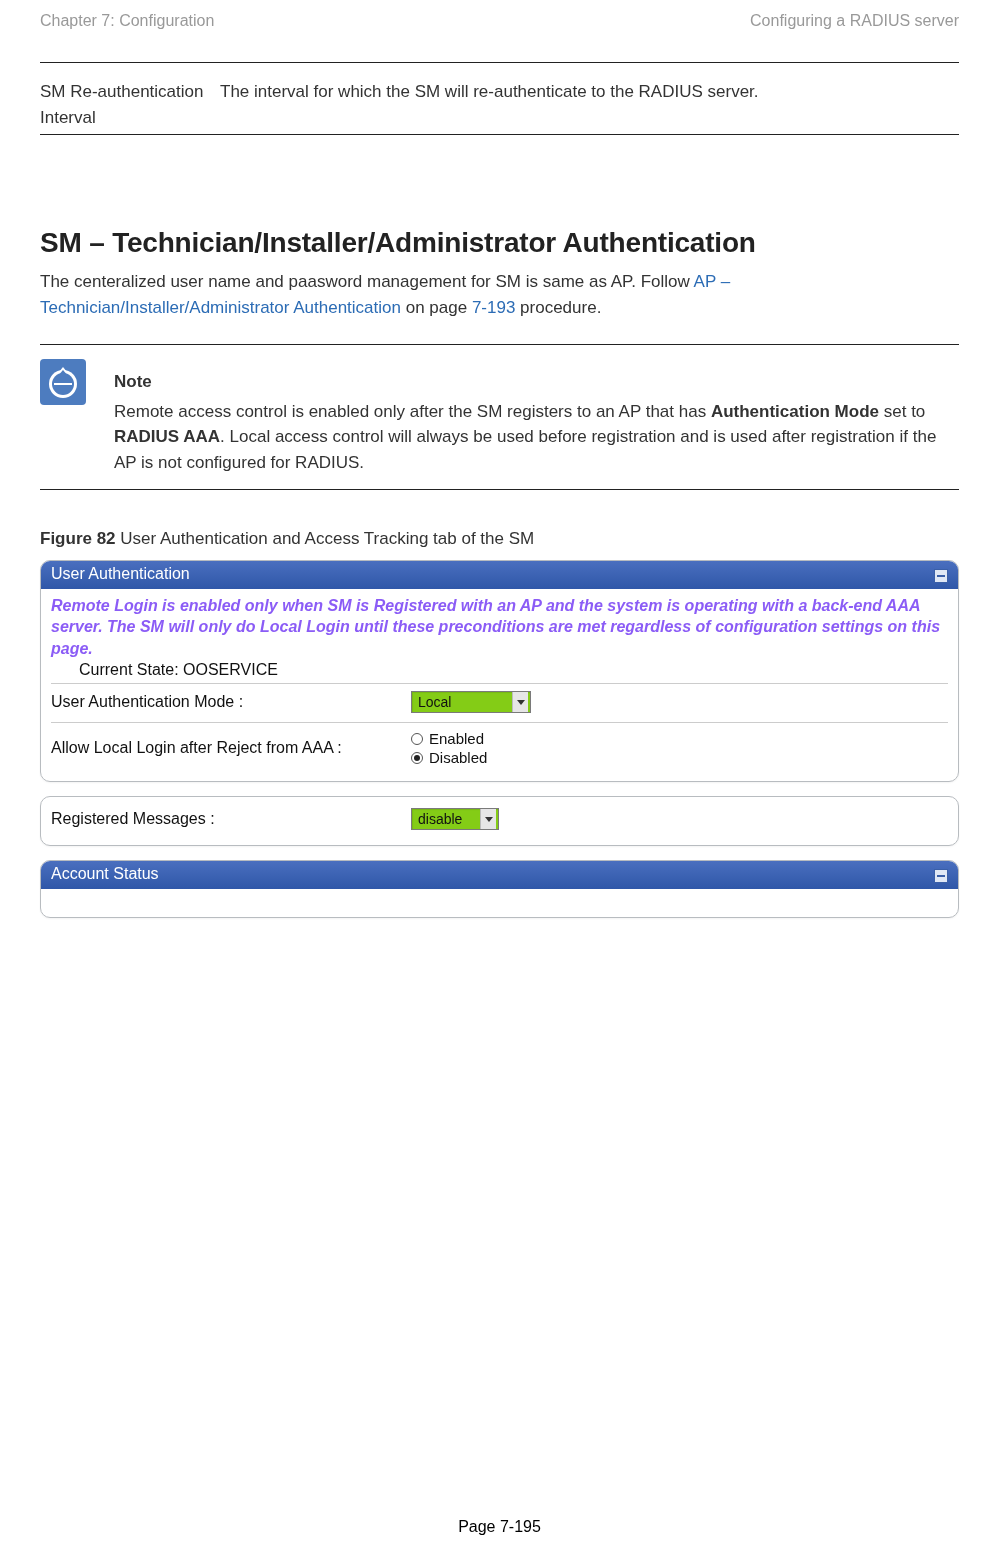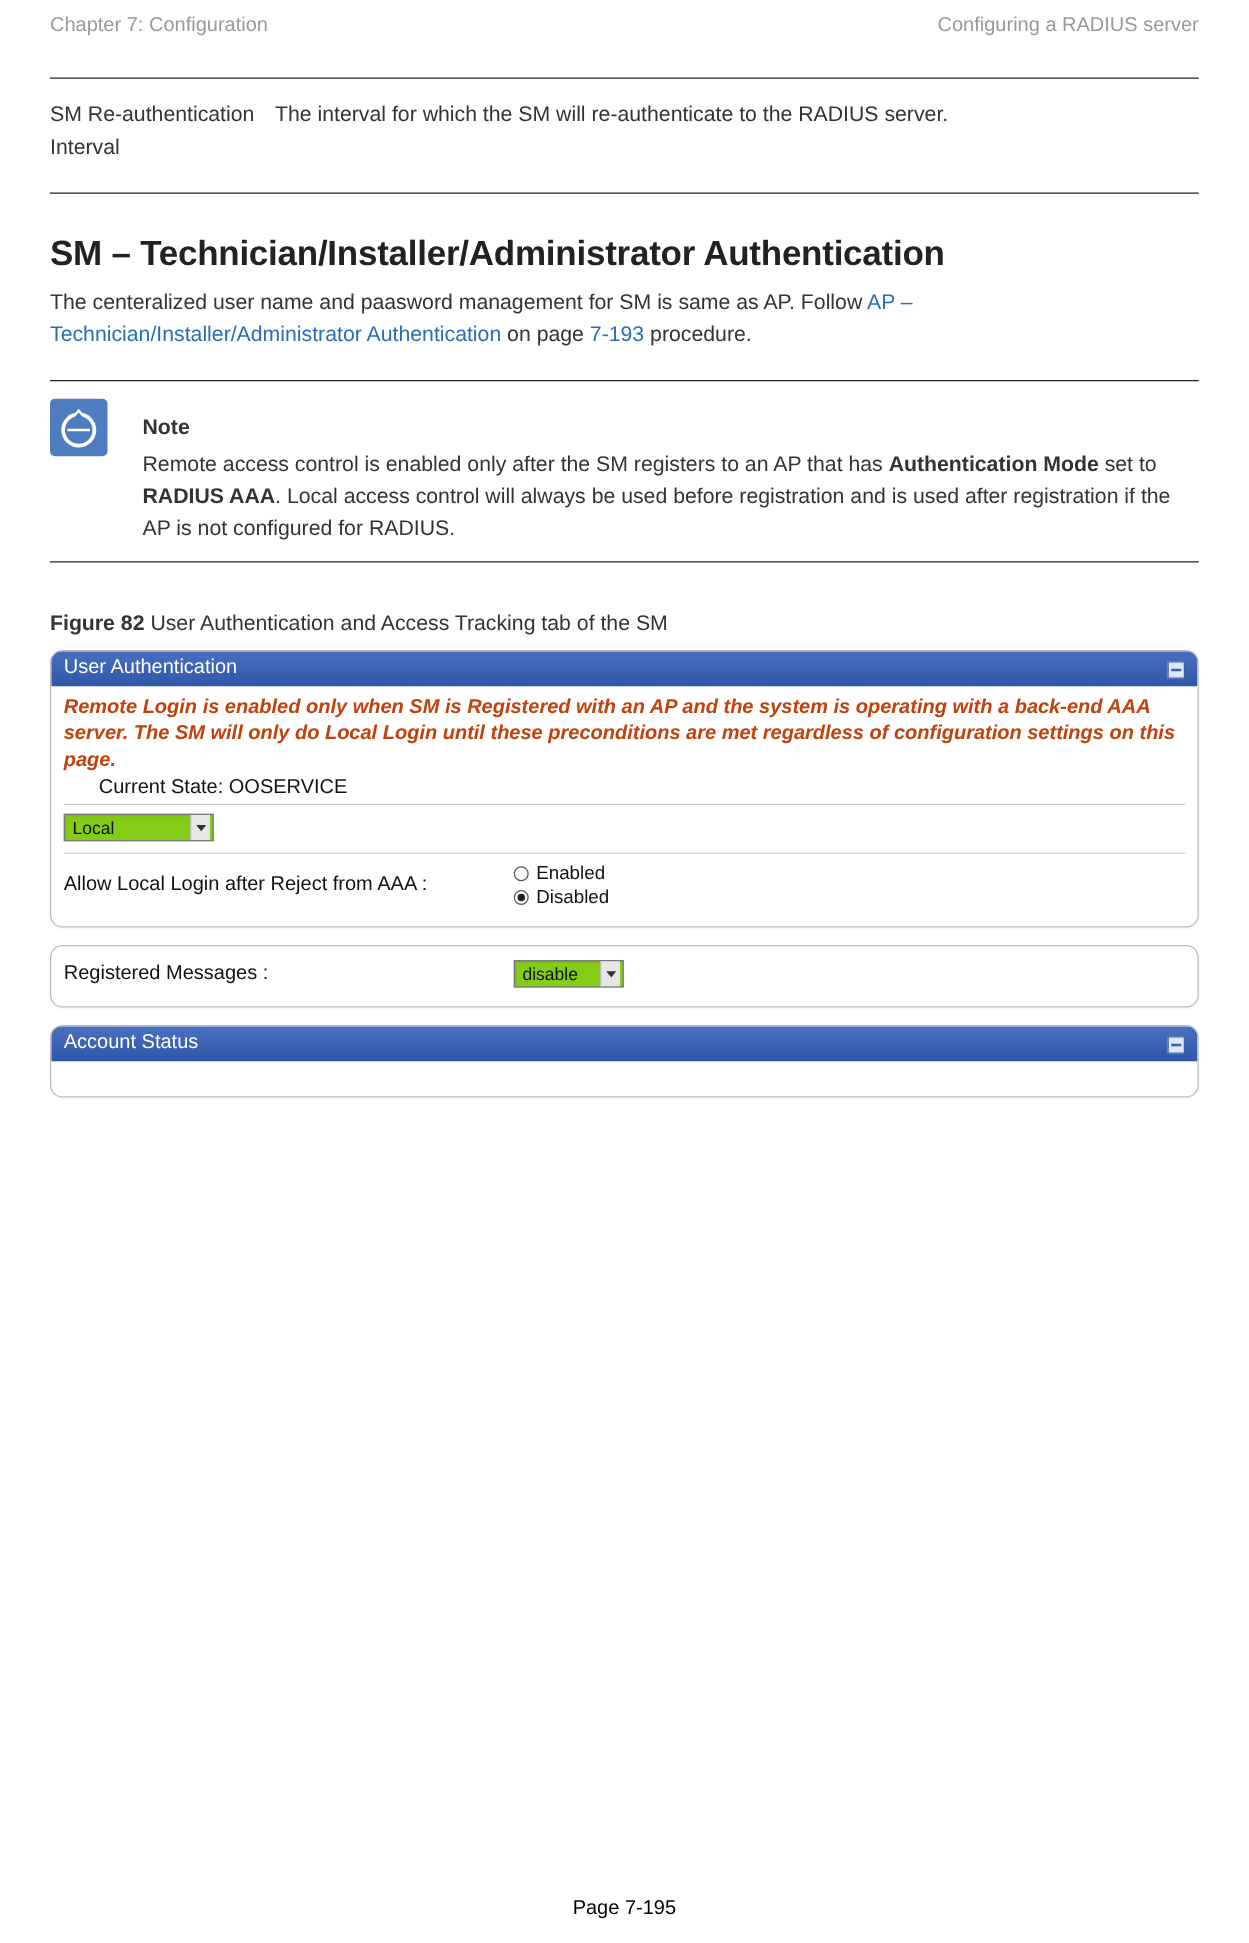--- a/index.html
+++ b/index.html
@@ -22,23 +22,23 @@
     align-items: center;
   }
   .hr-top {
     border: none;
     border-top: 1px solid #222;
     margin-top: 22px;
     margin-bottom: 10px;
   }
   .def-row {
     display: flex;
-    padding: 6px 0 24px 0;
+    padding: 6px 0 4px 0;
     border-bottom: 1px solid #222;
-    margin-bottom: 32px;
+    margin-bottom: 92px;
   }
   .def-term {
     width: 180px;
     flex-shrink: 0;
     line-height: 1.5;
   }
   .def-desc {
     flex: 1;
     line-height: 1.5;
   }
@@ -106,21 +106,21 @@
     left: 2px; right: 2px; top: 50%;
     border-top: 2px solid #3a5fa8;
     transform: translateY(-1px);
   }
   .panel-body {
     padding: 6px 10px 10px 10px;
     color: #111;
     font-size: 16px;
   }
   .panel-body.empty { min-height: 28px; }
-  .intro-italic { font-style: italic; font-weight: bold; color:#c2410c; line-height: 1.35; }
+  .intro-italic { font-style: italic; font-weight: bold; color:#8b5cf6; line-height: 1.35; }
   .row {
     display: flex;
     align-items: center;
     padding: 5px 0;
   }
   .row.sep { border-top: 1px solid #ccc; margin-top:4px; padding-top:7px;}
   .row-label { width: 360px; flex-shrink:0; }
   .select-fake {
     display: inline-flex;
     align-items: center;
@@ -207,20 +207,21 @@
 <div class="panel">
   <div class="panel-head">
     <span>User Authentication</span>
     <span class="collapse"></span>
   </div>
   <div class="panel-body">
     <div class="intro-italic">Remote Login is enabled only when SM is Registered with an AP and the system is operating with a back-end AAA server. The SM will only do Local Login until these preconditions are met regardless of configuration settings on this page.</div>
     <div style="margin-top:2px;margin-left:28px;">Current State: OOSERVICE</div>
 
     <div class="row sep">
+      <div class="row-label">User Authentication Mode :</div>
       <div class="select-fake">
         <span class="val">Local</span>
         <span class="arrow"></span>
       </div>
     </div>
 
     <div class="row sep">
       <div class="row-label">Allow Local Login after Reject from AAA :</div>
       <div class="radio-group">
         <div class="radio-line">

